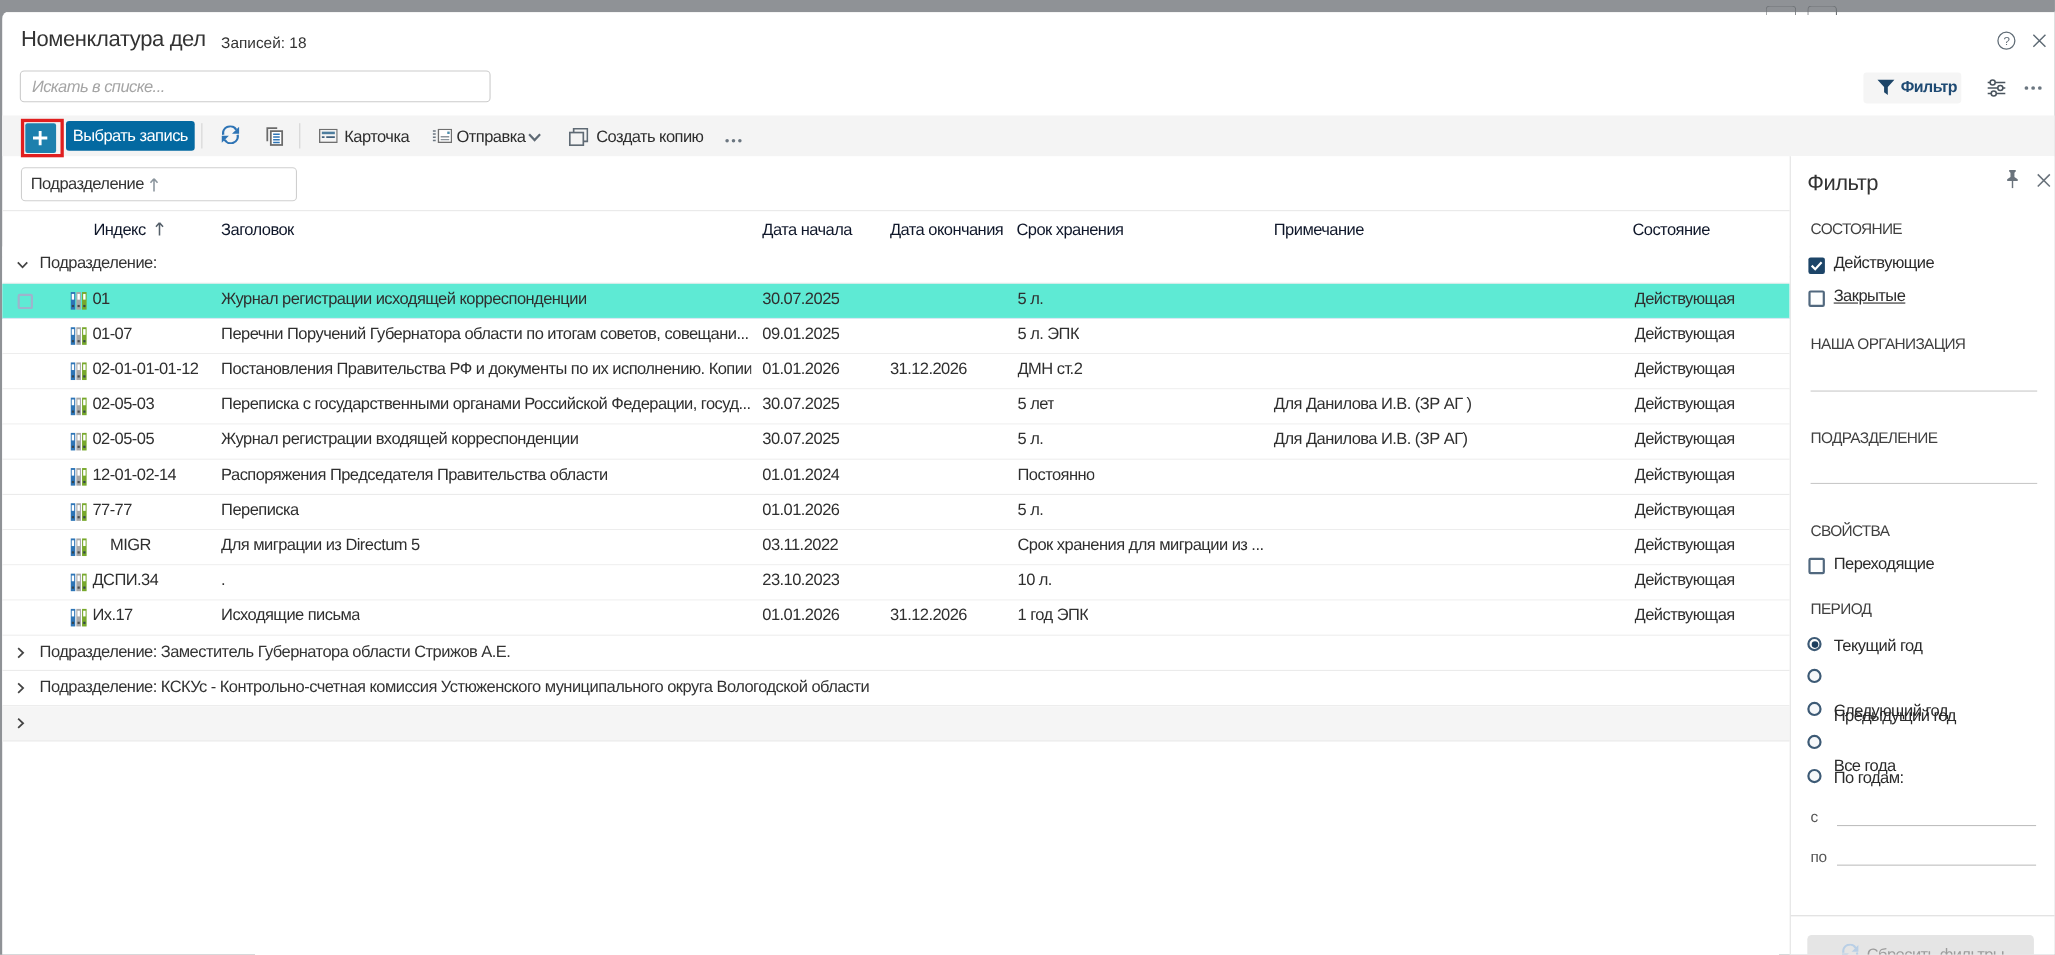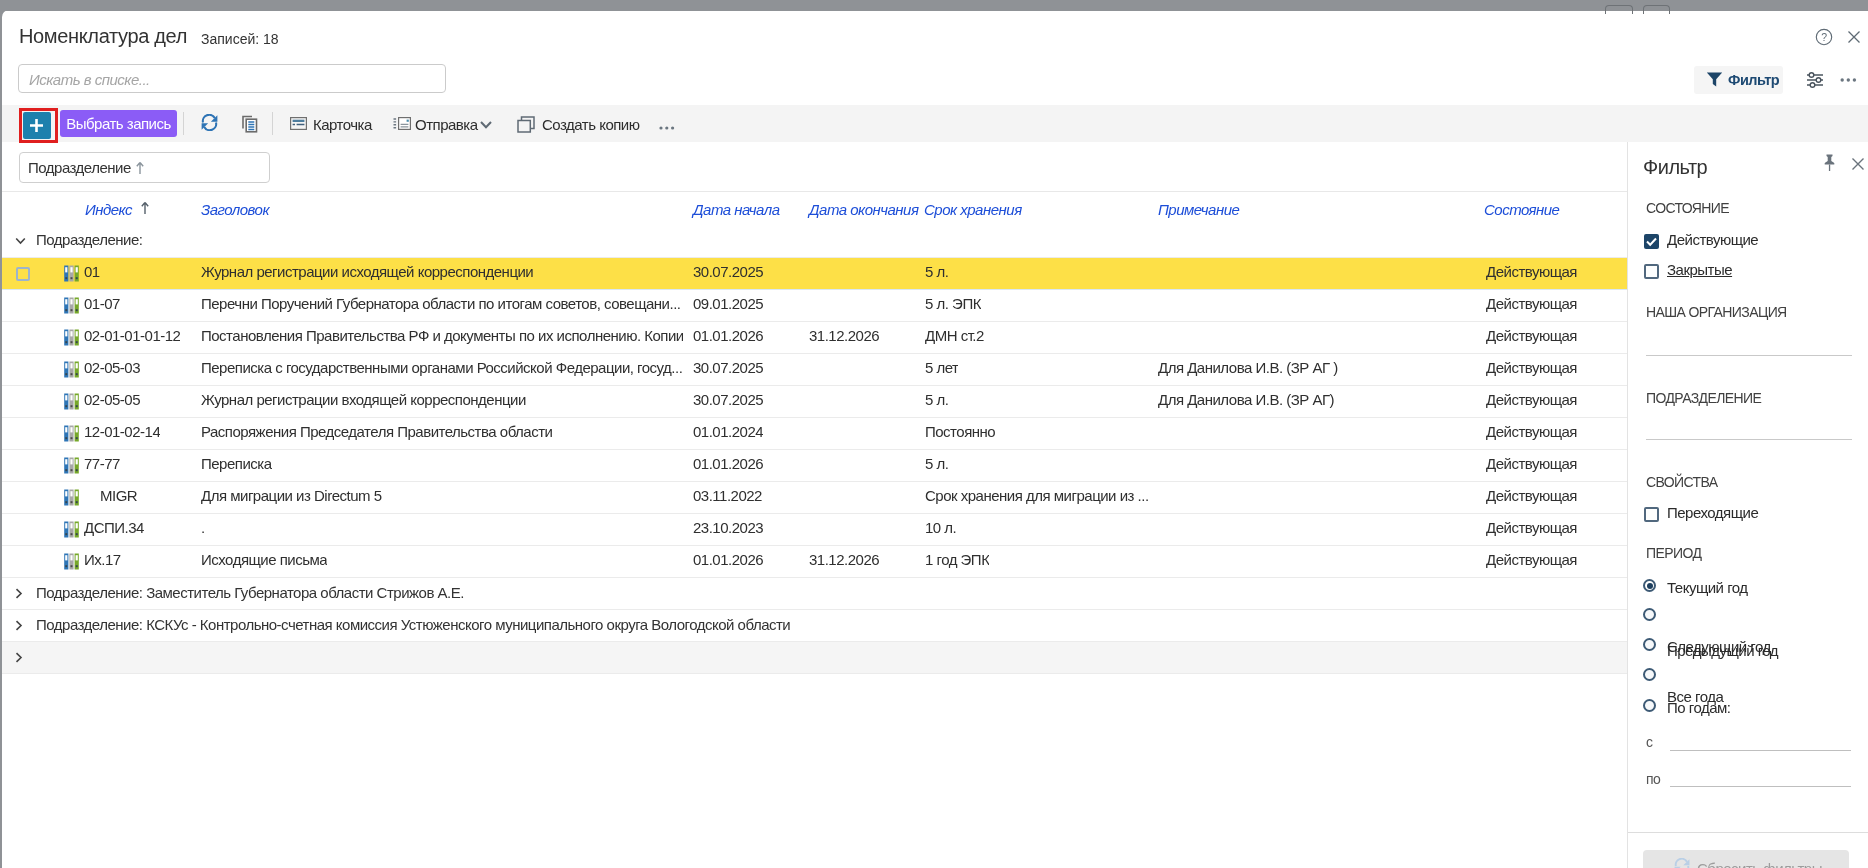--- a/index.html
+++ b/index.html
@@ -14,33 +14,33 @@
   #count { left:199px; top:21px; font-size:14px; color:#333; letter-spacing:0; }
 
   #search { left:16px; top:54px; width:428px; height:29px; border:1px solid #cbcbcb; border-radius:4px; background:#fff; }
   #search span { position:absolute; left:10px; top:6px; font-style:italic; font-size:15px; color:#a5a5a5; }
   #filterbtn { left:1692px; top:56px; width:89px; height:28px; background:#f5f5f5; border-radius:3px; }
   #filterbtn .txt { position:absolute; left:34px; top:6px; font-size:14.5px; font-weight:bold; color:#1e4a73; }
 
   #toolbar { left:0px; top:95px; right:0; height:37px; background:#f4f4f4; }
   #redbox { left:17px; top:98px; width:39px; height:35px; border:3px solid #e01f1f; }
   #plusbtn { left:21px; top:102px; width:28px; height:27px; background:#1d80ad; border-radius:2px; }
-  #selbtn { left:58px; top:100px; width:117px; height:27px; background:#8b5cf6; border-radius:3px; color:#fff; font-size:15px; text-align:center; line-height:27px; }
+  #selbtn { left:58px; top:100px; width:117px; height:27px; background:#0369a1; border-radius:3px; color:#fff; font-size:15px; text-align:center; line-height:27px; }
   .vsep { position:absolute; width:1px; background:#d4d4d4; top:102px; height:23px; }
   .tlabel { position:absolute; font-size:15px; color:#2d2d2d; top:106px; }
   .ticon { position:absolute; top:105px; }
 
   #chip { left:17px; top:142px; width:251px; height:31px; border:1px solid #cfcfcf; border-radius:4px; background:#fff; }
   #chip .t { position:absolute; left:8px; top:6px; font-size:15px; color:#333; }
 
   #table { position:absolute; left:0px; top:181px; width:1625px; height:483px; border-top:1px solid #e8e8e8; }
-  .hdr { position:absolute; font-size:15px; color:#1d4ed8; top:9px; white-space:nowrap;font-style:italic; }
+  .hdr { position:absolute; font-size:15px; color:#0f172a; top:9px; white-space:nowrap; }
   #hdrrow { position:absolute; left:0; top:0; width:1625px; height:42px; border-bottom:1px solid #d8d8d8; }
   .row { position:absolute; left:0; width:1625px; height:32px; border-bottom:1px solid #ebebeb; background:#fff; }
-  .row.sel { background:#fde047; border-bottom:1px solid #d9e7f4; }
+  .row.sel { background:#5eead4; border-bottom:1px solid #d9e7f4; }
   .cell { position:absolute; font-size:15px; color:#2f2f2f; top:5px; white-space:nowrap; overflow:hidden; }
   .grow { position:absolute; left:0; width:1625px; height:32px; background:#fff; font-size:15px; color:#333; border-bottom:1px solid #ebebeb; }
   .grow .gt { position:absolute; left:34px; top:6px; white-space:nowrap; }
   .chev { position:absolute; left:13px; top:10px; }
 
   #panel { position:absolute; left:1625px; top:132px; width:241px; height:726px; background:#fff; border-left:1px solid #e3e3e3; }
   .plabel { position:absolute; left:18px; font-size:14px; color:#404040; letter-spacing:-0.6px; white-space:nowrap; }
   .ptext { position:absolute; left:39px; font-size:15px; color:#2b2b2b; white-space:nowrap; }
   .uline { position:absolute; left:18px; width:206px; height:1px; background:#c9c9c9; }
   .cb { position:absolute; left:16px; width:15px; height:15px; border-radius:2px; }

